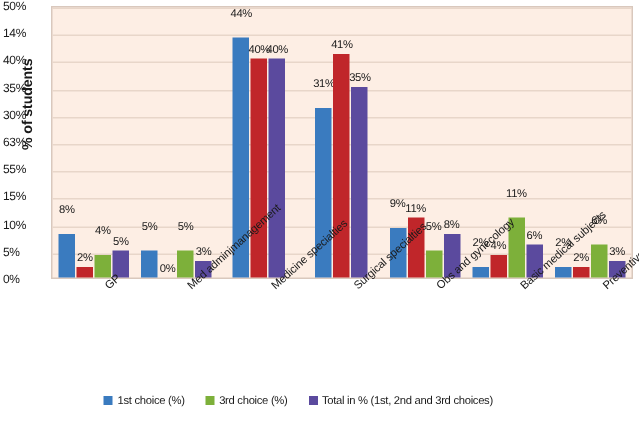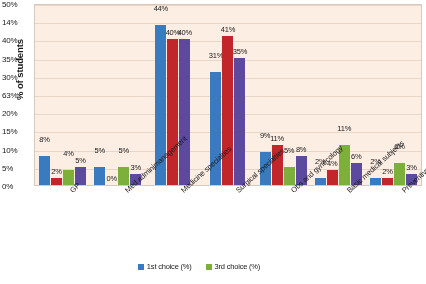--- a/index.html
+++ b/index.html
@@ -173,21 +173,21 @@
 
 <div id="chart-root">
 
   <div class="y-axis-title">% of students</div>
 
   <div class="ytick-wrap" id="ytick-wrap">
       <div class="ytick-label" style="top: 186px;">0%</div>
       <div class="ytick-label" style="top: 167.8px;">5%</div>
       <div class="ytick-label" style="top: 149.6px;">10%</div>
       <div class="ytick-label" style="top: 131.4px;">15%</div>
-      <div class="ytick-label" style="top: 113.2px;">20%</div>
+      <div class="ytick-label" style="top: 113.2px;">55%</div>
       <div class="ytick-label" style="top: 95px;">63%</div>
       <div class="ytick-label" style="top: 76.8px;">30%</div>
       <div class="ytick-label" style="top: 58.6px;">35%</div>
       <div class="ytick-label" style="top: 40.4px;">40%</div>
       <div class="ytick-label" style="top: 22.2px;">14%</div>
       <div class="ytick-label" style="top: 4px;">50%</div>
     </div>
 
   <div class="plot-area">
     <div id="gridlines">
@@ -350,15 +350,19 @@
 
   <div class="legend" id="legend">
       <div class="legend-item">
         <div class="legend-swatch" style="background: rgb(58, 123, 191);"></div>
         <div class="legend-text">1st choice (%)</div>
       </div>
       <div class="legend-item">
         <div class="legend-swatch" style="background: rgb(125, 176, 58);"></div>
         <div class="legend-text">3rd choice (%)</div>
       </div>
+      <div class="legend-item">
+        <div class="legend-swatch" style="background: rgb(91, 74, 158);"></div>
+        <div class="legend-text">Total in % (1st, 2nd and 3rd choices)</div>
+      </div>
     </div>
 
 </div>
 
 </body></html>

